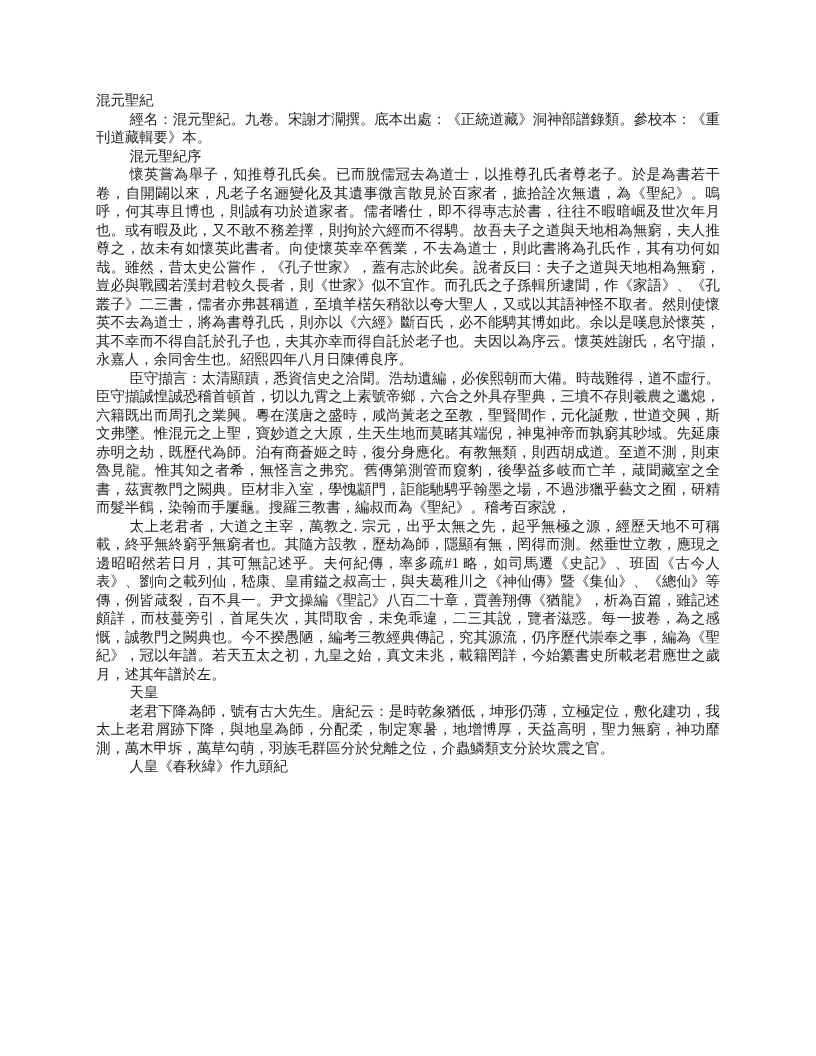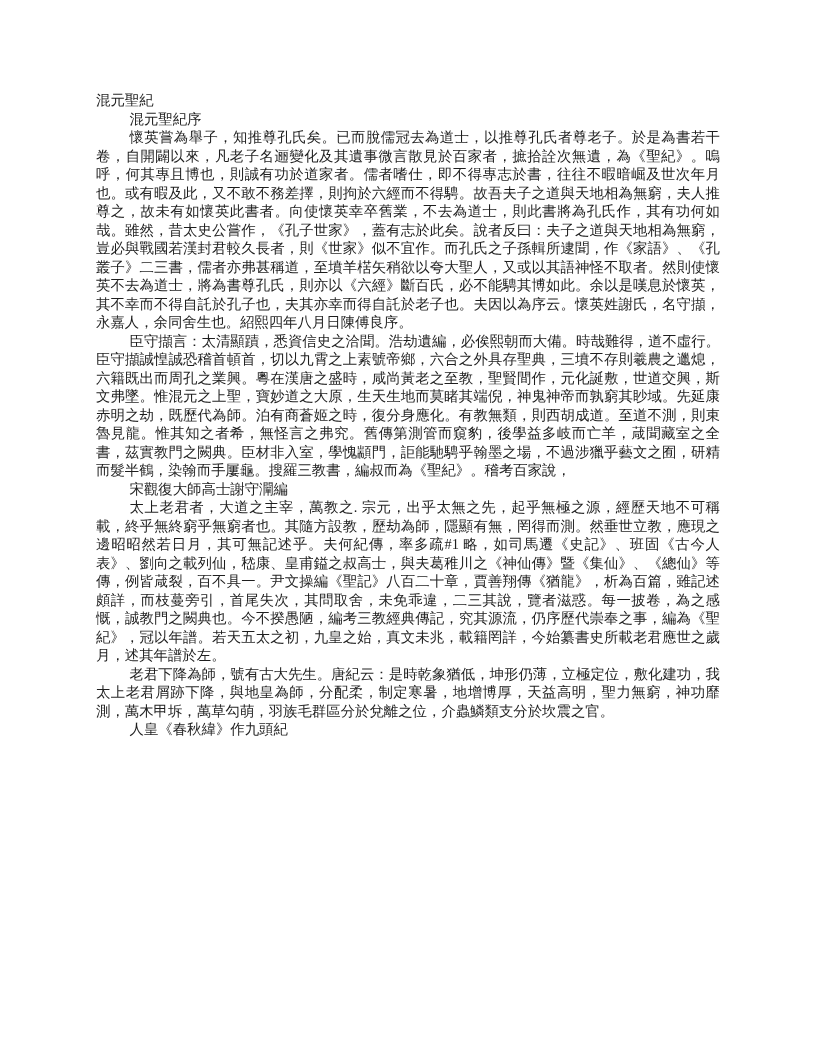--- a/index.html
+++ b/index.html
@@ -34,20 +34,21 @@
   }
   .page p.flush {
     text-indent: 0;
   }
 </style>
 </head>
 <body>
 
 <div class="page">
   <p class="flush">混元聖紀</p>
+  <p>經名：混元聖紀。九卷。宋謝才灛撰。底本出處：《正統道藏》洞神部譜錄類。參校本：《重刊道藏輯要》本。</p>
   <p>混元聖紀序</p>
   <p>懷英嘗為舉子，知推尊孔氏矣。已而脫儒冠去為道士，以推尊孔氏者尊老子。於是為書若干卷，自開闢以來，凡老子名逦變化及其遺事微言散見於百家者，摭拾詮次無遺，為《聖紀》。嗚呼，何其專且博也，則誠有功於道家者。儒者嗜仕，即不得專志於書，往往不暇暗崛及世次年月也。或有暇及此，又不敢不務差擇，則拘於六經而不得騁。故吾夫子之道與天地相為無窮，夫人推尊之，故未有如懷英此書者。向使懷英幸卒舊業，不去為道士，則此書將為孔氏作，其有功何如哉。雖然，昔太史公嘗作，《孔子世家》，蓋有志於此矣。說者反曰：夫子之道與天地相為無窮，豈必與戰國若漢封君較久長者，則《世家》似不宜作。而孔氏之子孫輯所逮聞，作《家語》、《孔叢子》二三書，儒者亦弗甚稱道，至墳羊楛矢稍欲以夸大聖人，又或以其語神怪不取者。然則使懷英不去為道士，將為書尊孔氏，則亦以《六經》斷百氏，必不能騁其博如此。余以是嘆息於懷英，其不幸而不得自託於孔子也，夫其亦幸而得自託於老子也。夫因以為序云。懷英姓謝氏，名守擷，永嘉人，余同舍生也。紹熙四年八月日陳傅良序。</p>
   <p>臣守擷言：太清顯蹟，悉資信史之洽聞。浩劫遺編，必俟熙朝而大備。時哉難得，道不虛行。臣守擷誠惶誠恐稽首頓首，切以九霄之上素號帝鄉，六合之外具存聖典，三墳不存則羲農之邋熄，六籍既出而周孔之業興。粵在漢唐之盛時，咸尚黃老之至教，聖賢間作，元化誕敷，世道交興，斯文弗墜。惟混元之上聖，寶妙道之大原，生天生地而莫睹其端倪，神鬼神帝而孰窮其眇域。先延康赤明之劫，既歷代為師。泊有商蒼姬之時，復分身應化。有教無類，則西胡成道。至道不測，則束魯見龍。惟其知之者希，無怪言之弗究。舊傳第測管而窺豹，後學益多岐而亡羊，葴聞藏室之全書，茲實教門之闕典。臣材非入室，學愧顓門，詎能馳騁乎翰墨之場，不過涉獵乎藝文之囿，研精而髮半鶴，染翰而手屢龜。搜羅三教書，編叔而為《聖紀》。稽考百家說，</p>
-  <p>宋觀復大師高士謝守灛編</p>
   <p>太上老君者，大道之主宰，萬教之. 宗元，出乎太無之先，起乎無極之源，經歷天地不可稱載，終乎無終窮乎無窮者也。其隨方設教，歷劫為師，隱顯有無，罔得而測。然垂世立教，應現之邊昭昭然若日月，其可無記述乎。夫何紀傳，率多疏#1 略，如司馬遷《史記》、班固《古今人表》、劉向之載列仙，嵇康、皇甫鎰之叔高士，與夫葛稚川之《神仙傳》暨《集仙》、《總仙》等傳，例皆葴裂，百不具一。尹文操編《聖記》八百二十章，賈善翔傳《猶龍》，析為百篇，雖記述頗詳，而枝蔓旁引，首尾失次，其問取舍，未免乖違，二三其說，覽者滋惑。每一披卷，為之感慨，誠教門之闕典也。今不揆愚陋，編考三教經典傳記，究其源流，仍序歷代崇奉之事，編為《聖紀》，冠以年譜。若天五太之初，九皇之始，真文未兆，載籍罔詳，今始纂書史所載老君應世之歲月，述其年譜於左。</p>
+  <p>天皇</p>
   <p>老君下降為師，號有古大先生。唐紀云：是時乾象猶低，坤形仍薄，立極定位，敷化建功，我太上老君屑跡下降，與地皇為師，分配柔，制定寒暑，地增博厚，天益高明，聖力無窮，神功靡測，萬木甲坼，萬草勾萌，羽族毛群區分於兌離之位，介蟲鱗類支分於坎震之官。</p>
   <p>人皇《春秋緯》作九頭紀</p>
 </div>
 
 </body></html>

